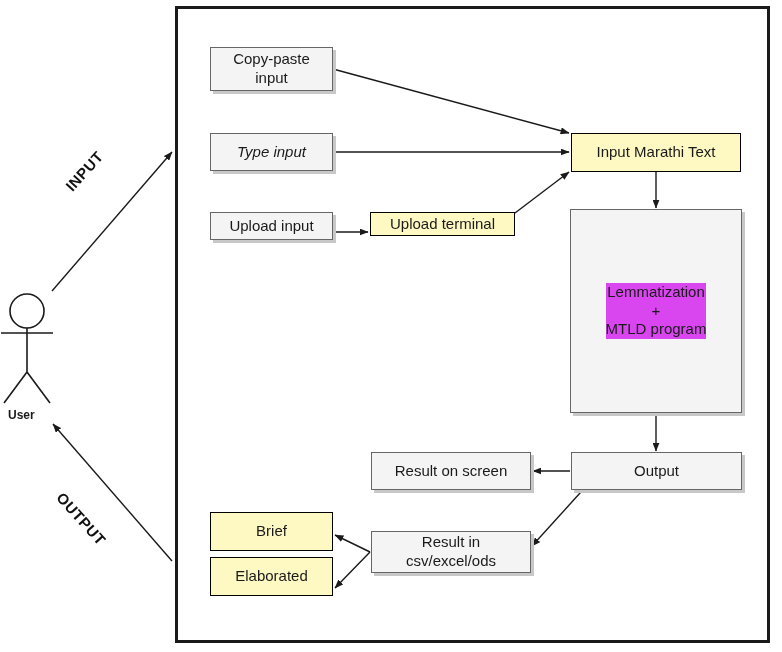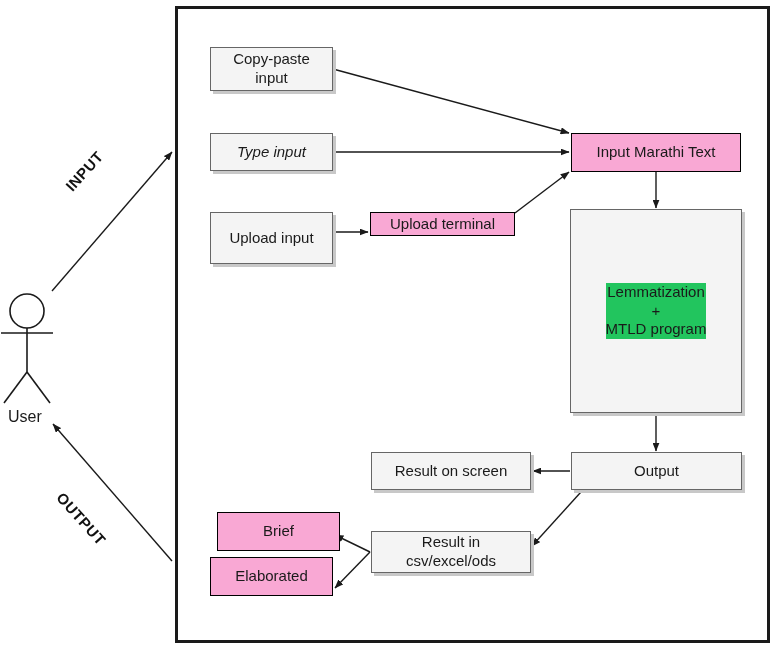--- a/index.html
+++ b/index.html
@@ -35,44 +35,45 @@
     line-height: 1.25;
     border: 1px solid #1a1a1a;
     z-index: 4;
   }
   .node.filled {
     background: #f4f4f4;
     border: 1px solid #666666;
     box-shadow: 3px 3px 0 0 #c8c8c8;
   }
   .node.plain {
-    background: #f9a8d4;
+    background: #fef9c3;
     border: 1px solid #000000;
     text-align: center;
   }
   .node .txt {
     display: inline-block;
     white-space: pre-line;
   }
   .node.highlight-text .txt {
-    background: #22c55e;
+    background: #d946ef;
   }
   .frame {
     position: absolute;
     box-sizing: border-box;
     border: 3px solid #1a1a1a;
     background: transparent;
     z-index: 1;
   }
   .actor-label {
     position: absolute;
-    font-size: 16px;
+    font-size: 12px;
     color: #1a1a1a;
     z-index: 4;
     white-space: nowrap;
+    font-weight: bold;
   }
   .flow-label {
     position: absolute;
     font-size: 15px;
     font-weight: bold;
     color: #111111;
     letter-spacing: 0.5px;
     white-space: nowrap;
     z-index: 5;
   }
@@ -143,21 +144,21 @@
 
   <div class="node filled" style="left:210px; top:47px; width:123px; height:44px;">
     <span class="txt">Copy-paste
 input</span>
   </div>
 
   <div class="node filled" style="left:210px; top:133px; width:123px; height:38px;font-style:italic;">
     <span class="txt">Type input</span>
   </div>
 
-  <div class="node filled" style="left:210px; top:212px; width:123px; height:52px;">
+  <div class="node filled" style="left:210px; top:212px; width:123px; height:28px;">
     <span class="txt">Upload input</span>
   </div>
 
   <div class="node plain" style="left:370px; top:212px; width:145px; height:24px;">
     <span class="txt">Upload terminal</span>
   </div>
 
   <div class="node plain" style="left:571px; top:133px; width:170px; height:39px;">
     <span class="txt">Input Marathi Text</span>
   </div>
@@ -174,21 +175,21 @@
 
   <div class="node filled" style="left:371px; top:531px; width:160px; height:42px;">
     <span class="txt">Result in
 csv/excel/ods</span>
   </div>
 
   <div class="node filled" style="left:371px; top:452px; width:160px; height:38px;">
     <span class="txt">Result on screen</span>
   </div>
 
-  <div class="node plain" style="left:210px; top:512px; width:123px; height:39px;margin-left:7px;">
+  <div class="node plain" style="left:210px; top:512px; width:123px; height:39px;">
     <span class="txt">Brief</span>
   </div>
 
   <div class="node plain" style="left:210px; top:557px; width:123px; height:39px;">
     <span class="txt">Elaborated</span>
   </div>
 
 </div>
 
 </body></html>

